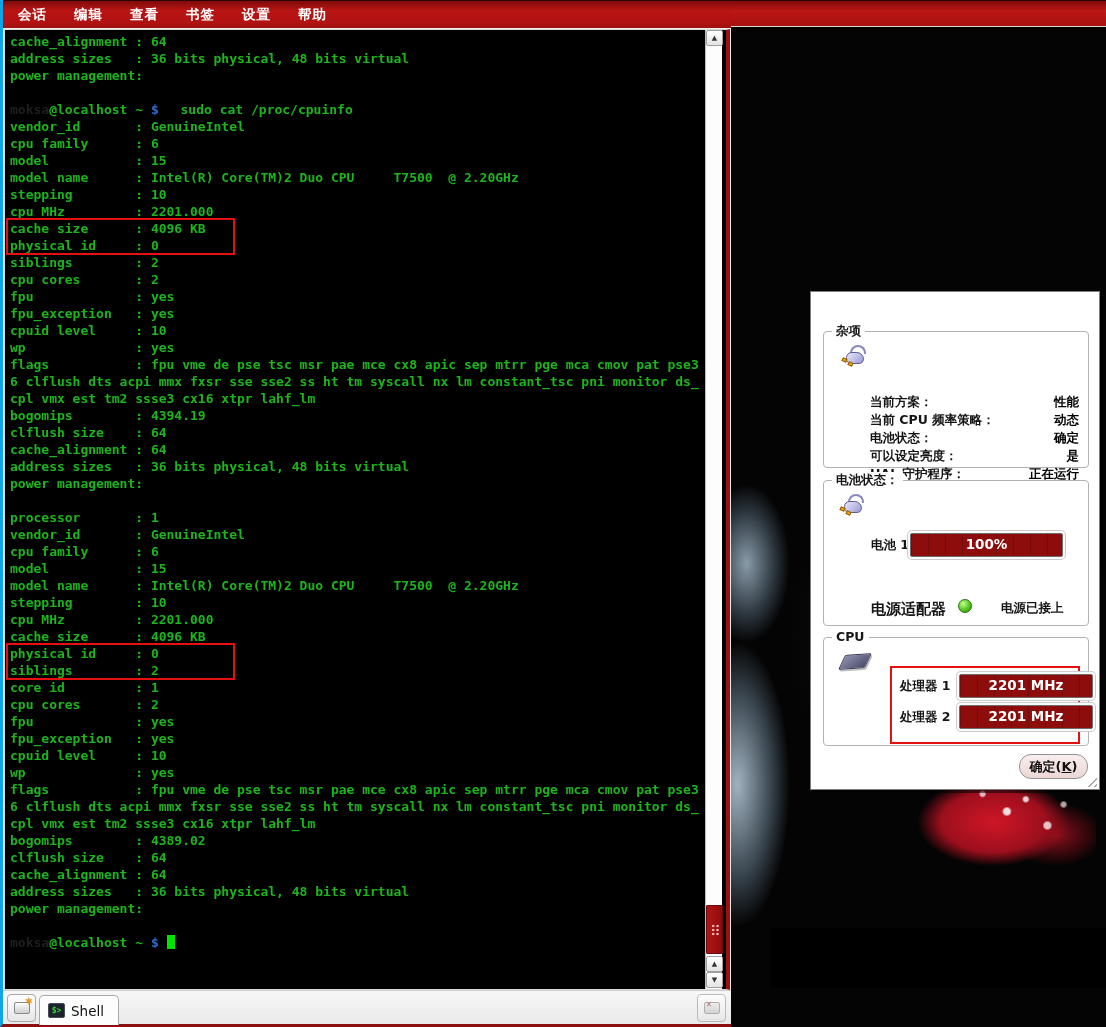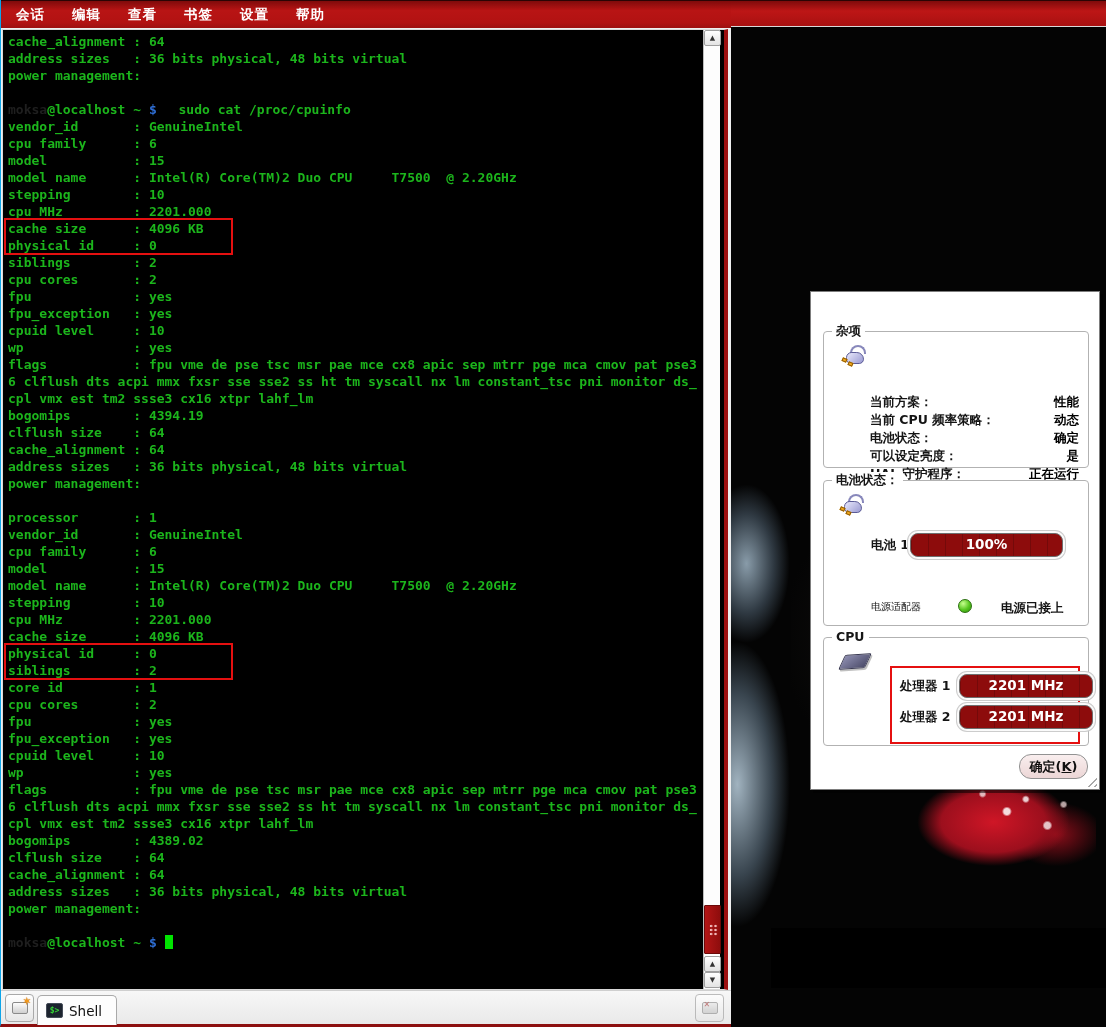--- a/index.html
+++ b/index.html
@@ -1,21 +1,21 @@
 <!DOCTYPE html>
 <html><head>
 <meta charset="utf-8">
 <style>
   * { margin:0; padding:0; box-sizing:border-box; }
   html,body { width:1106px; height:1027px; overflow:hidden; background:#000; }
   body { font-family:"DejaVu Sans","Liberation Sans",sans-serif; }
   .screen { position:relative; width:1106px; height:1027px; background:#000; }
 
   
-  .konsole { position:absolute; left:0; top:0; width:871px; height:1027px; background:#efefef; border-left:1px solid #0ea5e9; border-bottom:3px solid #8c0f0f; }
+  .konsole { position:absolute; left:0; top:0; width:871px; height:1027px; background:#efefef; border-left:3px solid #0ea5e9; border-bottom:3px solid #8c0f0f; }
   .menubar { position:absolute; left:0; top:0; width:100%; height:28px;
     background:linear-gradient(#7f0b0b,#b81414 35%,#b21212 80%,#9d1010);
     border-top:1px solid #2b0404; display:flex; align-items:center; gap:27px; padding-left:15px; }
   .menu-item { color:#fff; font-weight:bold; font-size:13.5px; cursor:default; letter-spacing:1px; }
 
   .terminal { position:absolute; left:1px; top:29px; width:726px; height:961px; background:#000;
     border:1px solid #d9d9d9; border-right:4px solid #9d1010; }
   .term-lines { position:absolute; left:5px; top:3px; right:22px; }
   .tline { white-space:pre; font-family:"DejaVu Sans Mono","Liberation Mono",monospace;
     font-size:13px; font-weight:bold; line-height:17px; height:17px; color:#1cb51c; }
@@ -104,27 +104,27 @@
   .plug-cable { position:absolute; left:8px; top:-1px; width:16px; height:9px; border:2px solid #8888bb; border-bottom:none; border-radius:10px 10px 0 0; }
   .plug-p1, .plug-p2 { position:absolute; width:5px; height:4px; background:#f2a71b; border:1px solid #8f5d06; }
   .plug-p1 { left:0; top:12px; transform:rotate(25deg); }
   .plug-p2 { left:6px; top:16px; transform:rotate(25deg); }
 
   .misc-rows { position:absolute; left:46px; right:9px; top:62px; }
   .misc-row { display:flex; justify-content:space-between; height:18px; }
   .misc-label { font-size:12.5px; font-weight:bold; color:#141414; }
   .misc-value { font-size:12.5px; font-weight:bold; color:#000; }
 
-  .pbar { position:absolute; height:24px; border:1px solid #6e6e6e; border-radius:8px;
+  .pbar { position:absolute; height:24px; border:1px solid #6e6e6e; border-radius:2px;
     background:#8d0c0c repeating-linear-gradient(90deg, rgba(0,0,0,.18) 0 1px, transparent 1px 17px);
     color:#fff; font-weight:bold; font-size:13.5px; text-align:center; line-height:21px;
     box-shadow:0 0 0 2px #fafafa, 0 0 0 3px #cccccc; }
   .batt-label { position:absolute; left:47px; top:56px; font-size:12.5px; font-weight:bold; color:#141414; }
   .batt-bar { left:86px; top:52px; width:153px; }
-  .adapter-label { position:absolute; left:47px; top:119px; font-size:10px; font-weight:normal; color:#141414; }
+  .adapter-label { position:absolute; left:47px; top:119px; font-size:15px; font-weight:bold; color:#141414; }
   .led { position:absolute; left:134px; top:118px; width:14px; height:14px; border-radius:50%;
     background:radial-gradient(circle at 35% 30%, #c6ff8e, #55c61e 55%, #2f8a10); border:1px solid #2a6e0e; }
   .adapter-status { position:absolute; left:177px; top:119px; font-size:12.5px; font-weight:bold; color:#141414; }
 
   .chip-ic { position:absolute; left:18px; top:16px; width:26px; height:15px;
     background:linear-gradient(135deg,#8e8eb0,#4c4c6a); border:1px solid #35354e; border-radius:2px;
     transform:skewX(-28deg) rotate(-4deg); box-shadow:2px 2px 0 rgba(0,0,0,.25); }
   .cpu-annotation { position:absolute; left:66px; top:28px; width:190px; height:78px; border:2px solid #e51010; }
   .cpu-rows { position:absolute; left:76px; top:36px; right:14px; }
   .cpu-row { position:relative; height:31px; }

